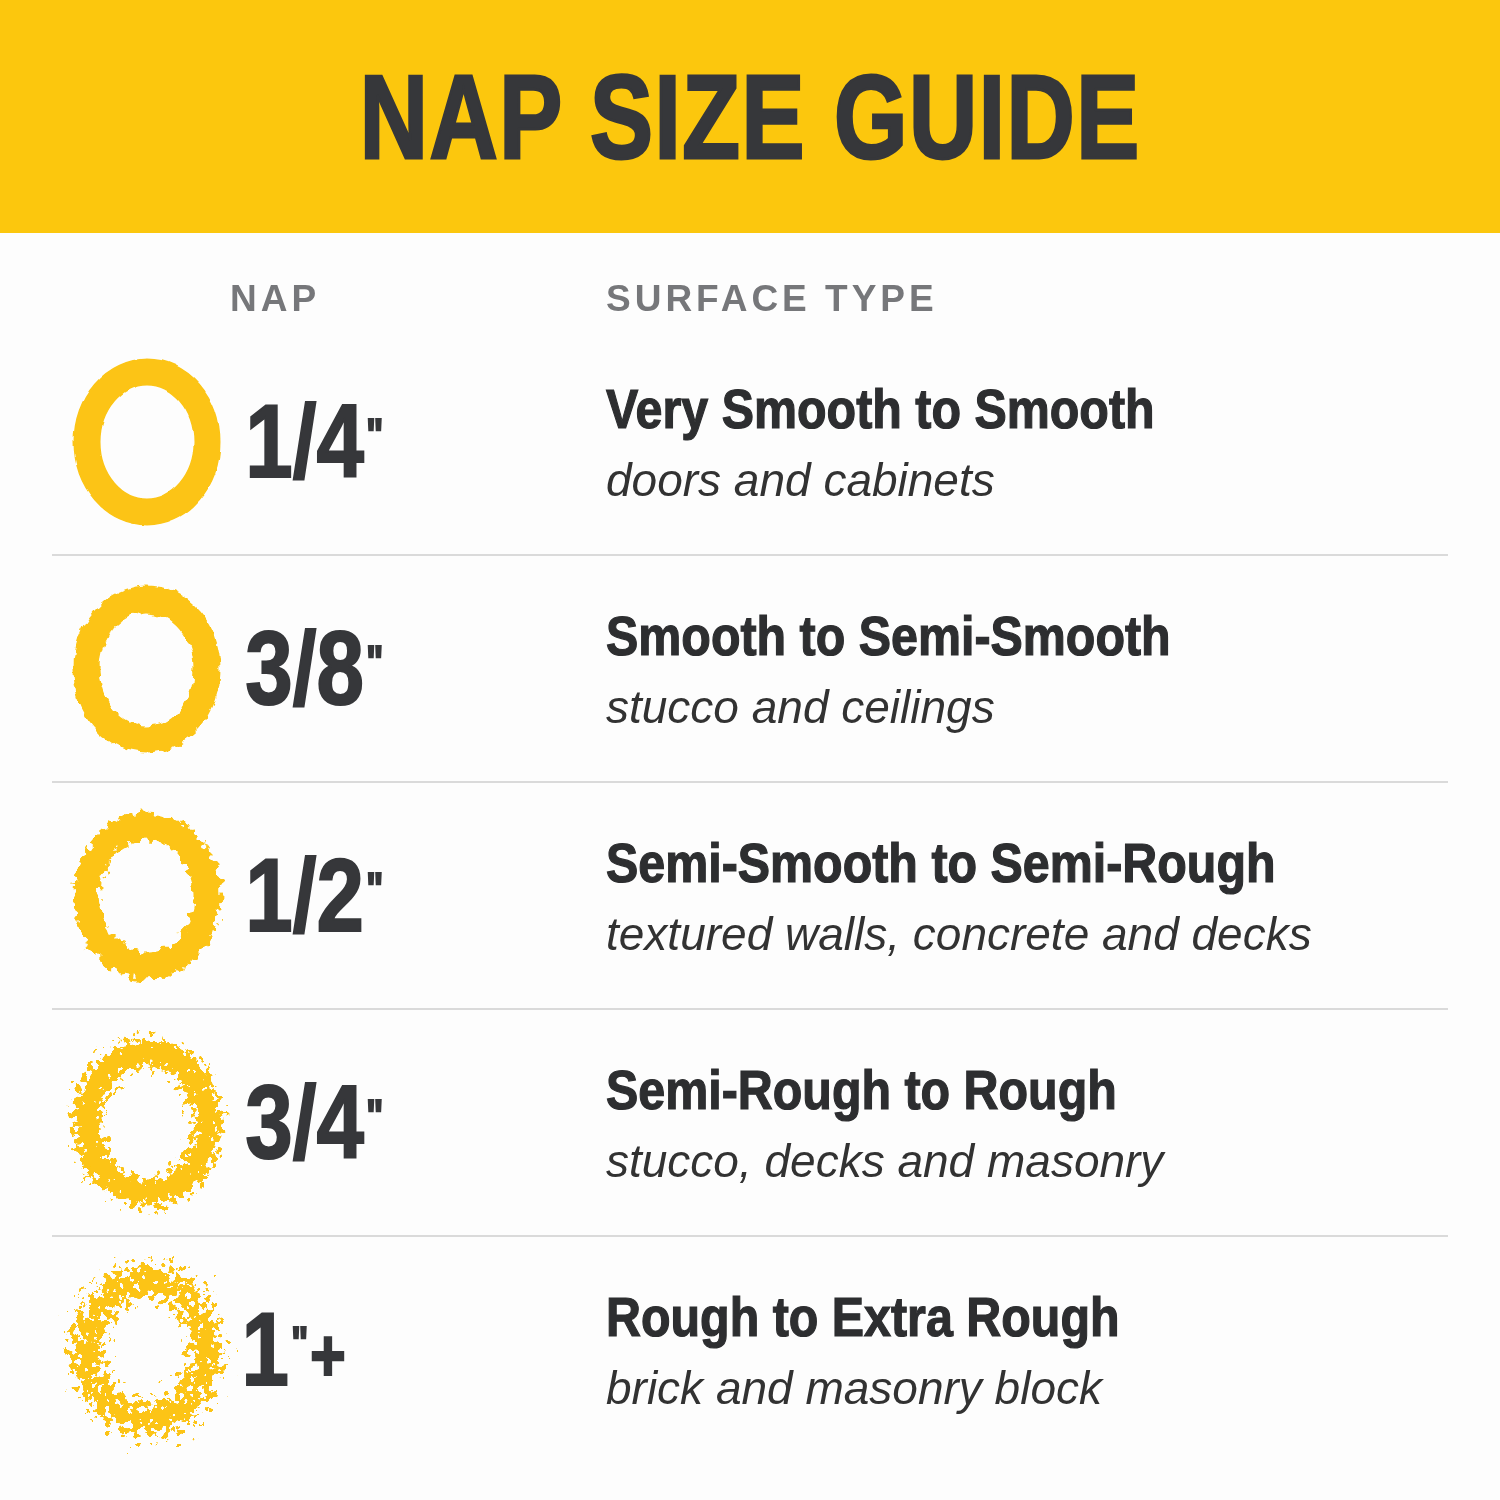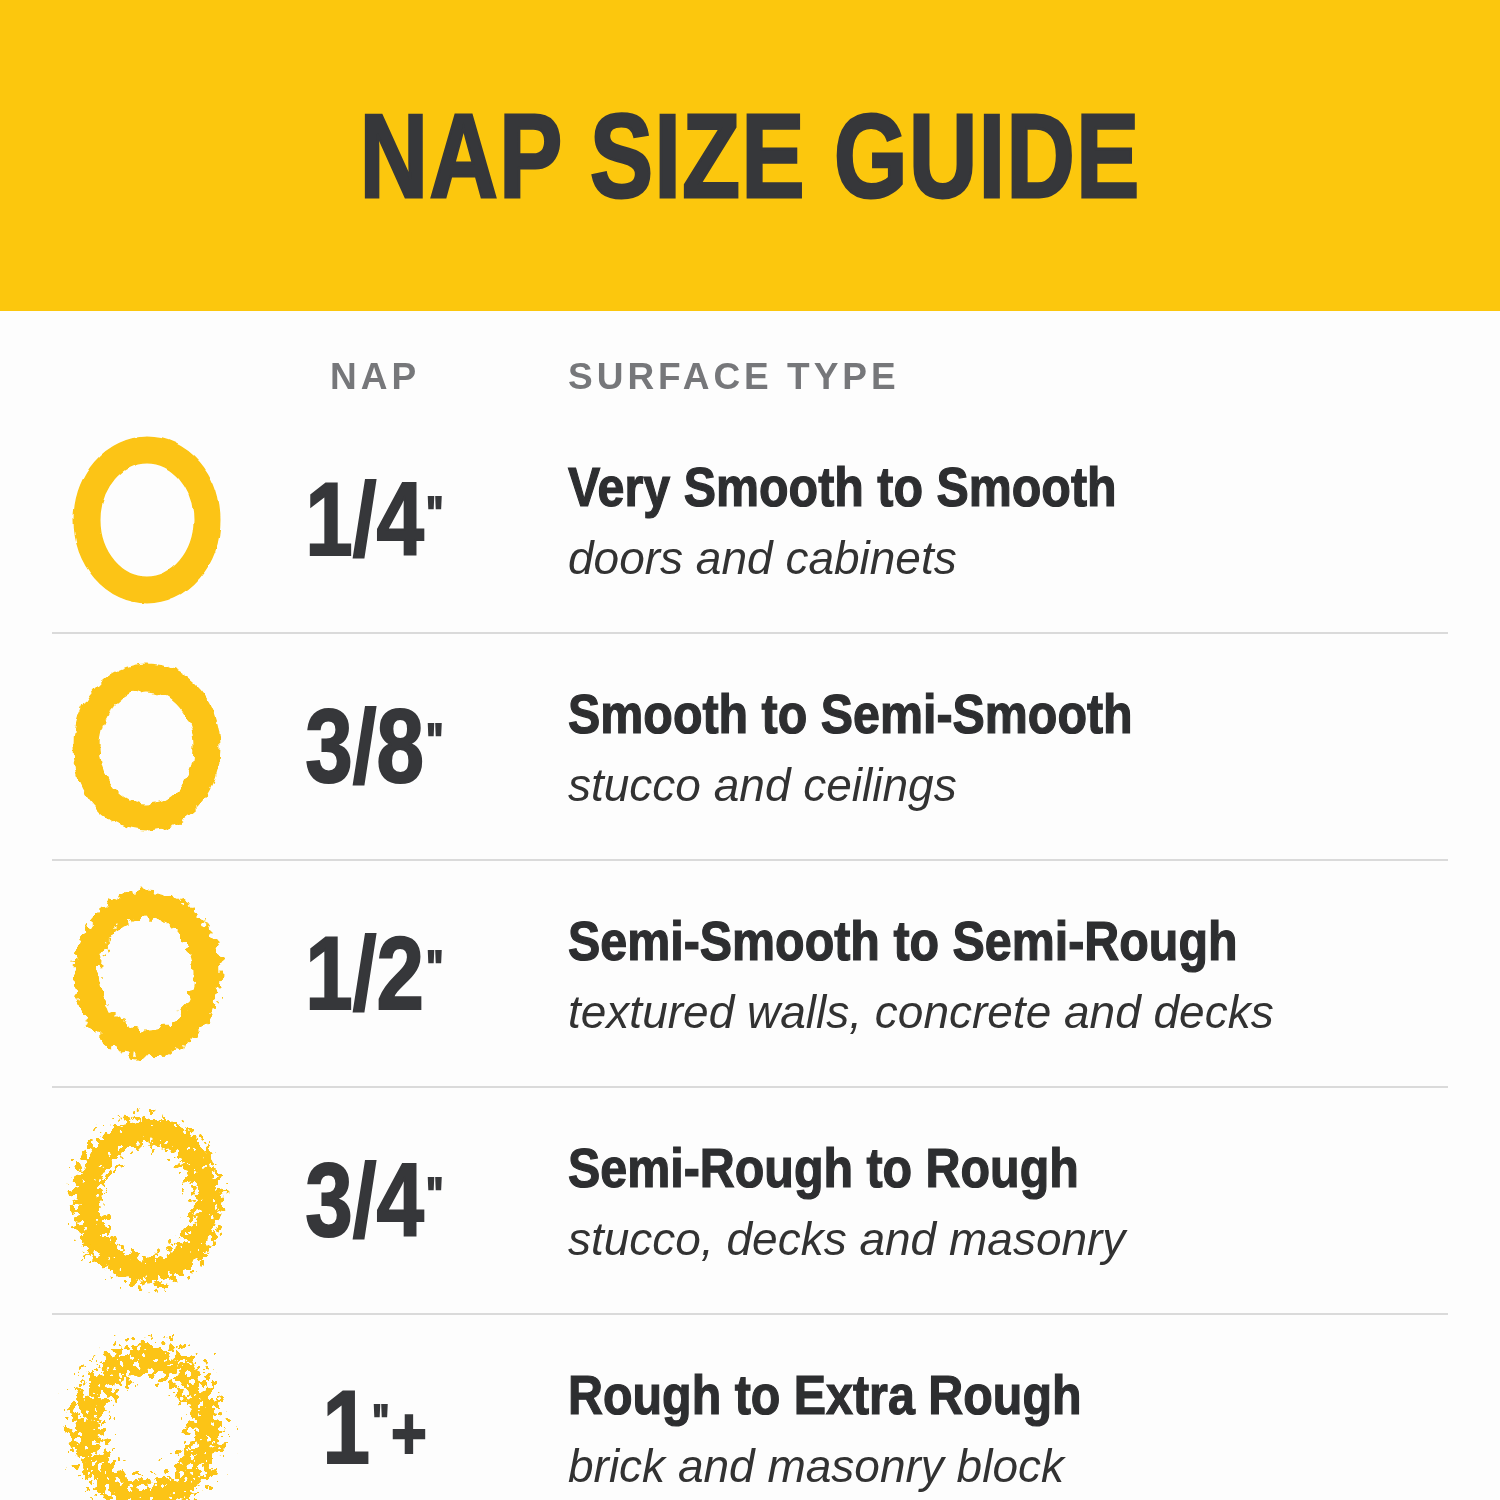--- a/index.html
+++ b/index.html
@@ -5,41 +5,41 @@
   * { margin: 0; padding: 0; box-sizing: border-box; }
   html, body { width: 1500px; height: 1500px; }
   body {
     background: var(--background, #fdfdfd);
     font-family: "Liberation Sans", sans-serif;
     overflow: hidden;
   }
 
   
   .banner {
-    height: 311px;
+    height: 233px;
     background: var(--banner_yellow, #fcc70d);
     display: flex;
     align-items: center;
     justify-content: center;
   }
   .banner-title {
     font-size: 118px;
     font-weight: bold;
     color: var(--heading_dark, #36373a);
     transform: scaleX(0.8);
     white-space: nowrap;
     -webkit-text-stroke: 3px currentColor;
     letter-spacing: 2px;
   }
 
   
   .grid { display: flex; align-items: center; }
   .cell-ring { width: 230px; padding-left: 62px; flex: none; }
-  .cell-nap  { width: 290px; flex: none; text-align: center; }
-  .cell-surface { margin-left: 48px; flex: 1; min-width: 0; }
+  .cell-nap  { width: 290px; flex: none; text-align: left; }
+  .cell-surface { margin-left: 86px; flex: 1; min-width: 0; }
 
   
   .col-headers { margin-top: 36px; height: 60px; }
   .col-label {
     font-size: 37px;
     font-weight: bold;
     color: var(--column_header_gray, #76777a);
     letter-spacing: 4px;
     white-space: nowrap;
   }

